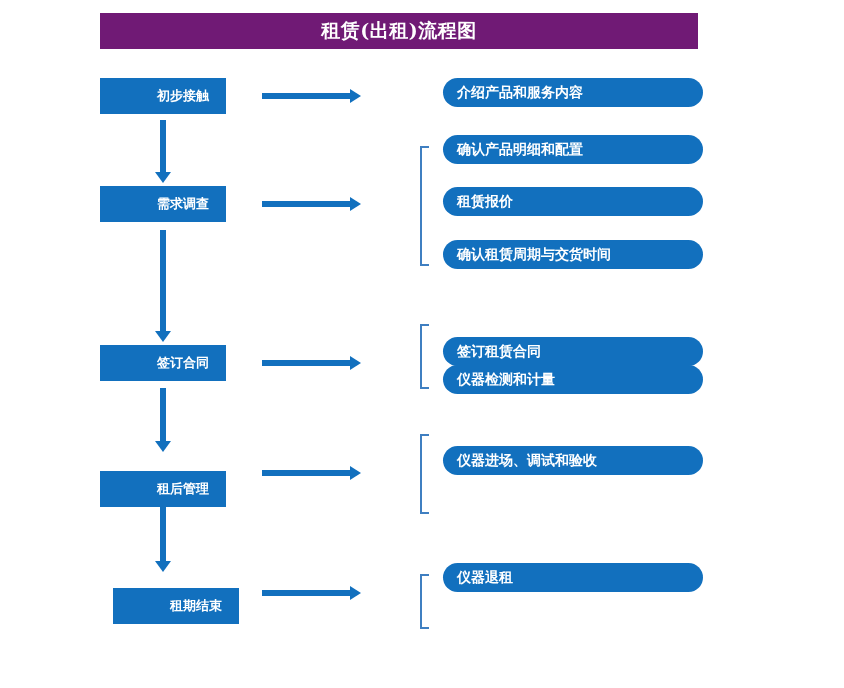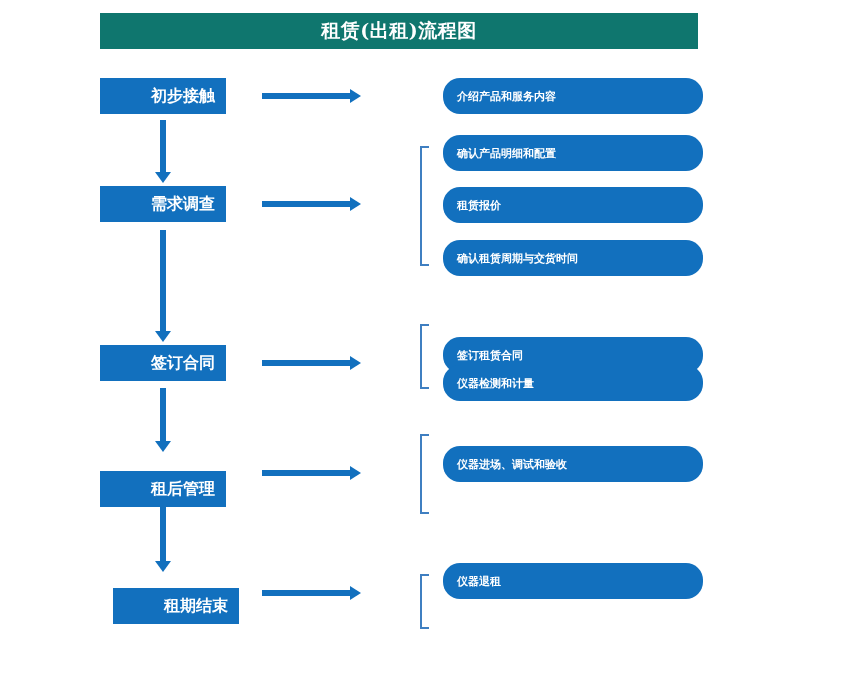--- a/index.html
+++ b/index.html
@@ -23,21 +23,21 @@
     height: 688px;
   }
 
   
   .title-bar {
     position: absolute;
     left: 100px;
     top: 13px;
     width: 598px;
     height: 36px;
-    background: #0f766e;
+    background: #701a75;
     color: #ffffff;
     display: flex;
     align-items: center;
     justify-content: center;
     font-size: 19px;
     font-weight: bold;
     letter-spacing: 0.5px;
     font-family: "DejaVu Serif", "Liberation Serif", serif;
   }
 
@@ -50,30 +50,30 @@
     align-items: center;
     font-weight: bold;
     font-family: "DejaVu Serif", "Liberation Serif", serif;
     box-sizing: border-box;
   }
   .box.stage {
     left: 100px;
     width: 126px;
     height: 36px;
     justify-content: center;
-    font-size: 16px;
+    font-size: 13px;
     padding-left: 40px;
   }
   .box.detail {
     left: 443px;
     width: 260px;
-    height: 36px;
+    height: 29px;
     justify-content: flex-start;
     padding-left: 14px;
-    font-size: 11px;
+    font-size: 14px;
     border-radius: 17px;
   }
 
   
   .arrow-h {
     position: absolute;
     height: 18px;
   }
   .arrow-h .shaft {
     position: absolute;

